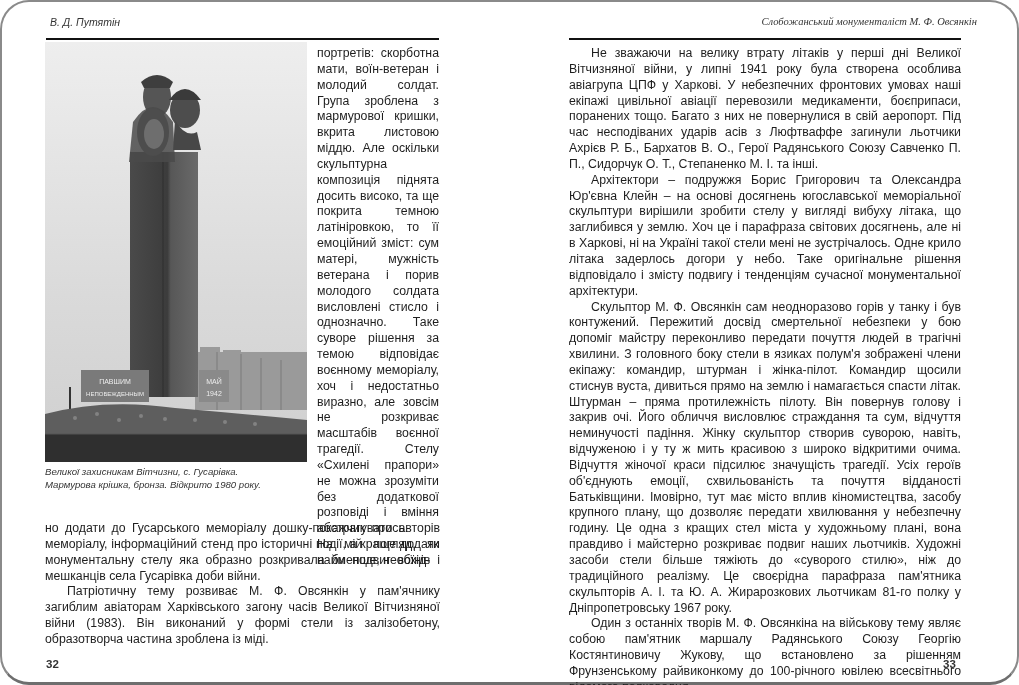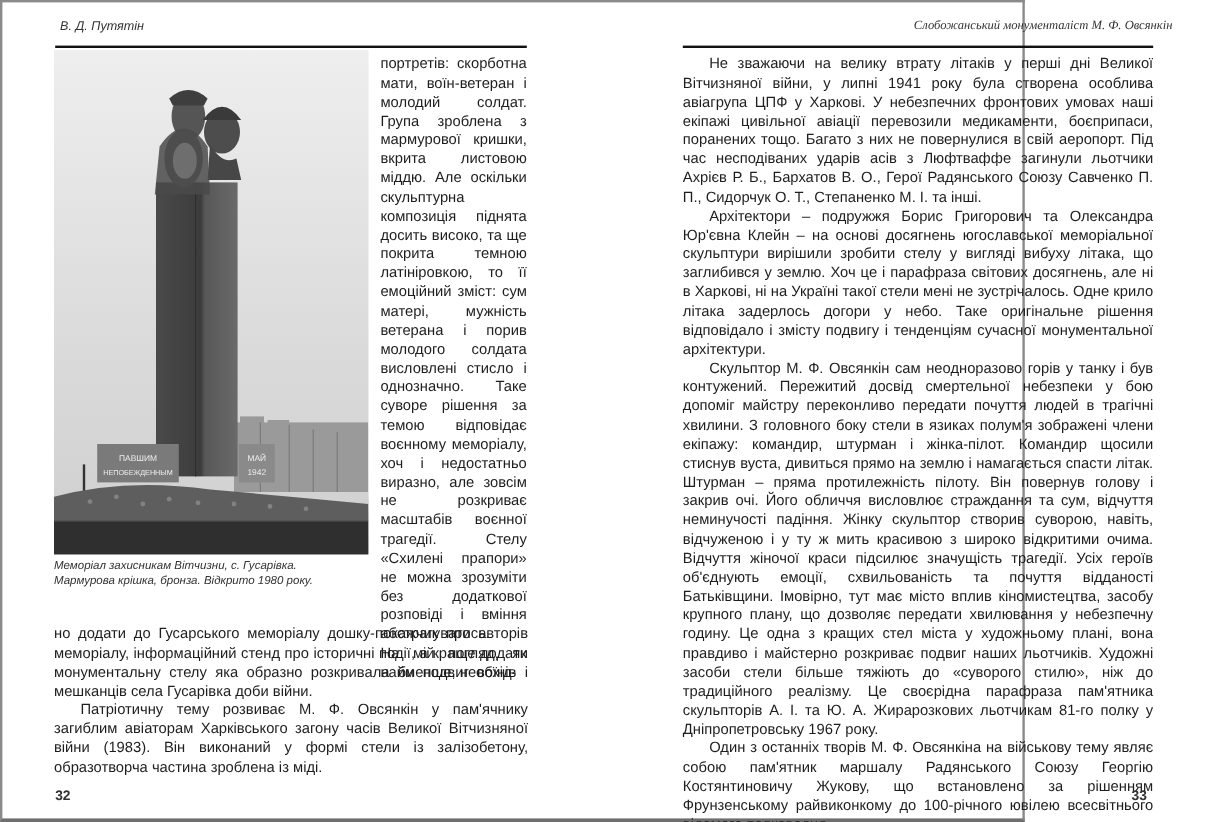--- a/index.html
+++ b/index.html
@@ -1,25 +1,26 @@
 <!DOCTYPE html>
 <html><head>
   <meta charset="utf-8">
   <style>
     * { box-sizing: border-box; margin: 0; padding: 0; }
     html, body { width: 1019px; height: 685px; overflow: hidden; background: #ffffff; }
     body { font-family: "Liberation Sans", sans-serif; color: #1a1a1a; position: relative; }
 
     .spread {
-      position: absolute; left: 0; top: 0; width: 854px; height: 685px;
+      position: absolute; left: 0; top: 0; width: 1019px; height: 685px;
       border-top: 2px solid #8a8a8a;
       border-bottom: 3px solid #6e6e6e;
       border-left: 2px solid #8a8a8a;
       border-right: 2px solid #8a8a8a;
       background: #fff;
+      border-radius: 29px;
     }
     .page { position: absolute; top: 0; height: 680px; }
     .page-left { left: 0; width: 509px; }
     .page-right { left: 509px; width: 508px; }
 
     .running-head {
       position: absolute; top: 14px; font-size: 10.5px; font-style: italic; color: #333;
     }
     .page-left .running-head { left: 48px; }
     .page-right .running-head { right: 42px; text-align: right; font-family: Liberation Serif, serif; }
@@ -125,21 +126,21 @@
               <circle cx="120" cy="377" r="2"></circle>
               <circle cx="150" cy="378" r="2"></circle>
             <circle cx="180" cy="380" r="2"></circle>
               <circle cx="210" cy="382" r="2"></circle>
           </g>
           <rect x="0" y="392" width="262" height="28" fill="#2f2f2f"></rect>
           <line x1="0" y1="392" x2="262" y2="392" stroke="#555" stroke-width="1"></line>
         </svg>
       </div>
       <div class="caption">
-        <div>Меморіал захисникам Вітчизни, с. Гусарівка.</div>
+        <div>Великої захисникам Вітчизни, с. Гусарівка.</div>
         <div>Мармурова крішка, бронза. Відкрито 1980 року.</div>
       </div>
     </div>
 
     <div class="side-text text">
       <p>портретів: скорботна мати, воїн-ветеран і молодий солдат. Група зроблена з мармурової кришки, вкрита листовою міддю. Але оскільки скульптурна композиція піднята досить високо, та ще покрита темною латініровкою, то її емоційний зміст: сум матері, мужність ветерана і порив молодого солдата висловлені стисло і однозначно. Таке суворе рішення за темою відповідає воєнному меморіалу, хоч і недостатньо виразно, але зовсім не розкриває масштабів воєнної трагедії. Стелу «Схилені прапори» не можна зрозуміти без додаткової розповіді і вміння абстрагуватись.</p>
       <p class="indent" style="text-indent:0">На мій погляд, як найменше, необхід-</p>
     </div>
 
     <div class="full-text-left text">

